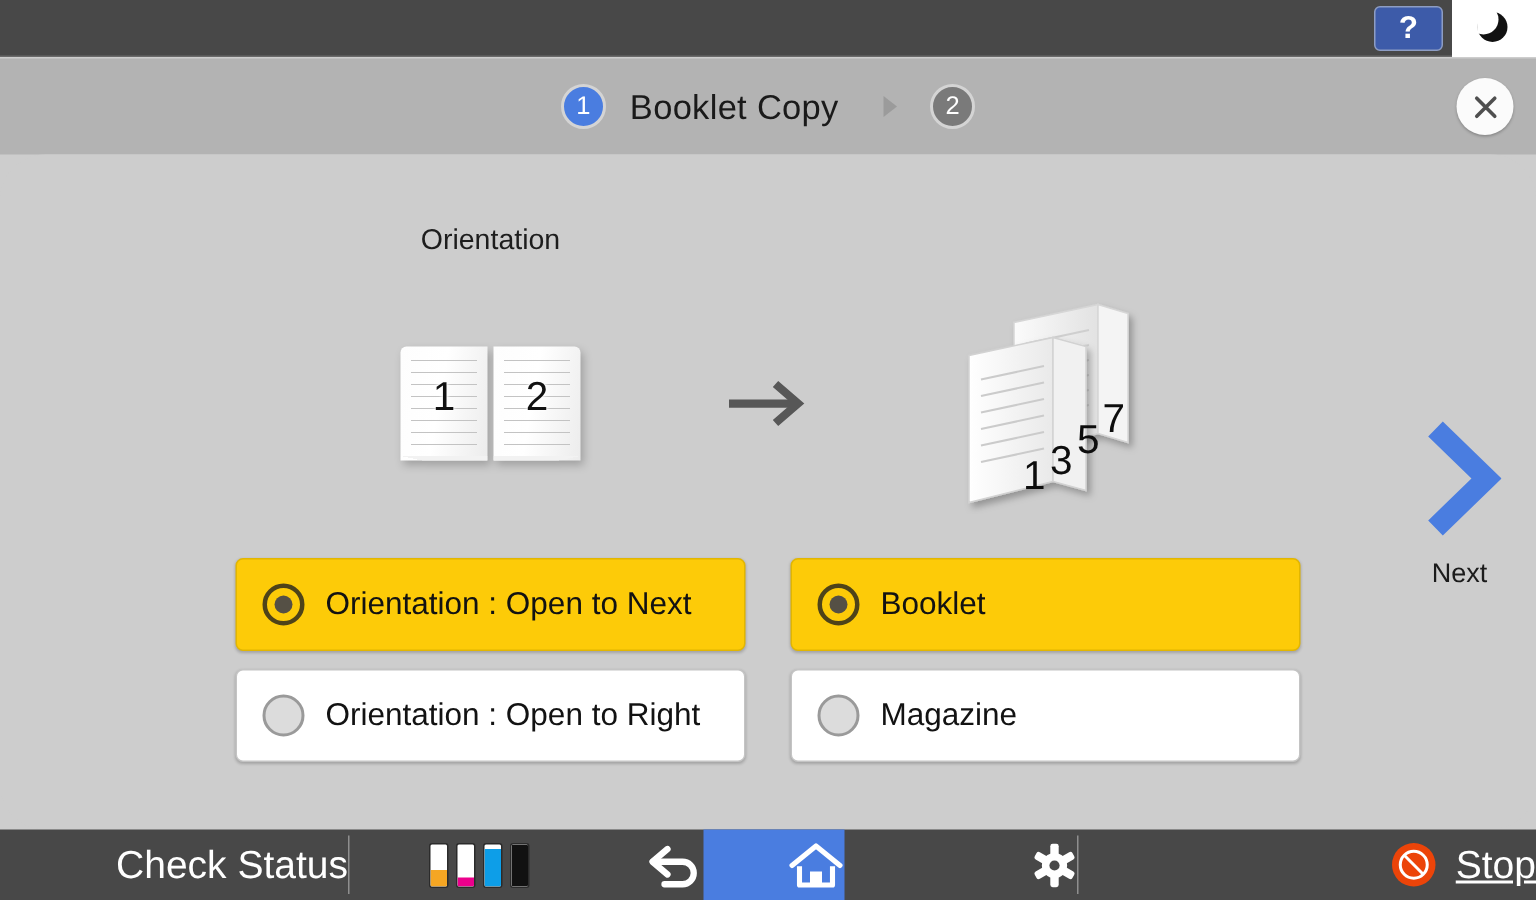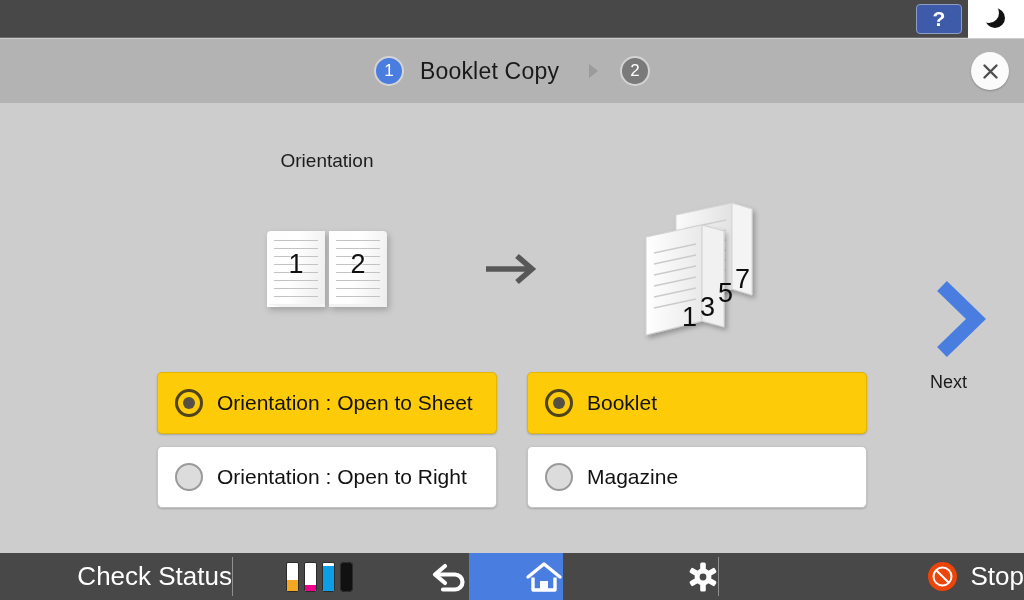--- a/index.html
+++ b/index.html
@@ -168,21 +168,21 @@
     margin-left: 14px; font-size: 21px; color: #121212; white-space: nowrap;
   }
   #opt-open-left   { left: 157px; top: 269px; }
   #opt-open-right  { left: 157px; top: 343px; }
   #opt-booklet     { left: 527px; top: 269px; }
   #opt-magazine    { left: 527px; top: 343px; }
 
   
   .next-ctrl {
     position: absolute; left: 930px; top: 177px; width: 86px; height: 140px;
-    display: flex; flex-direction: column; 
+    display: flex; flex-direction: column; align-items: center;
   }
   .next-chev { width: 56px; height: 78px; }
   .next-label {
     margin-top: 14px; font-size: 18px; color: #1b1b1b;
   }
 
   
   .bottombar {
     position: absolute; left: 0; bottom: 0; width: 1024px; height: 47px;
     background: #484848; display: flex; align-items: stretch;
@@ -190,21 +190,21 @@
   .bb-cell {
     display: flex; align-items: center; justify-content: flex-end;
     color: #ffffff; position: relative;
   }
   .bb-divider { width: 1px; background: #8f8f8f; margin: 4px 0; flex: none; }
   #bb-check-status { width: 232px; font-size: 26px; }
   #bb-toner { width: 120px; }
   #bb-back { width: 116px; }
   #bb-home { width: 94px; background: #4a7de0; }
   #bb-settings { width: 155px; }
-  #bb-stop { flex: 1; gap: 14px; }
+  #bb-stop { flex: 1; gap: 14px; text-decoration: underline; }
 
   .toner { display: flex; gap: 5px; align-items: flex-end; }
   .tbar {
     width: 13px; height: 30px; background: #ffffff;
     border: 1px solid #2b2b2b; border-radius: 2px;
     position: relative; overflow: hidden;
   }
   .tfill { position: absolute; left: 0; right: 0; bottom: 0; }
 
   .stop-icon {
@@ -319,21 +319,21 @@
         </g>
       </svg>
       <span class="bk-num" style="left:42px; top:111px;">1</span>
       <span class="bk-num" style="left:60px; top:101px;">3</span>
       <span class="bk-num" style="left:78px; top:87px;">5</span>
       <span class="bk-num" style="left:95px; top:73px;">7</span>
     </div>
 
     <div class="opt selected" id="opt-open-left">
       <span class="radio on"></span>
-      <span class="opt-label">Orientation : Open to Sheet</span>
+      <span class="opt-label">Orientation : Open to Next</span>
     </div>
     <div class="opt unselected" id="opt-open-right">
       <span class="radio off"></span>
       <span class="opt-label">Orientation : Open to Right</span>
     </div>
 
     <div class="opt selected" id="opt-booklet">
       <span class="radio on"></span>
       <span class="opt-label">Booklet</span>
     </div>

